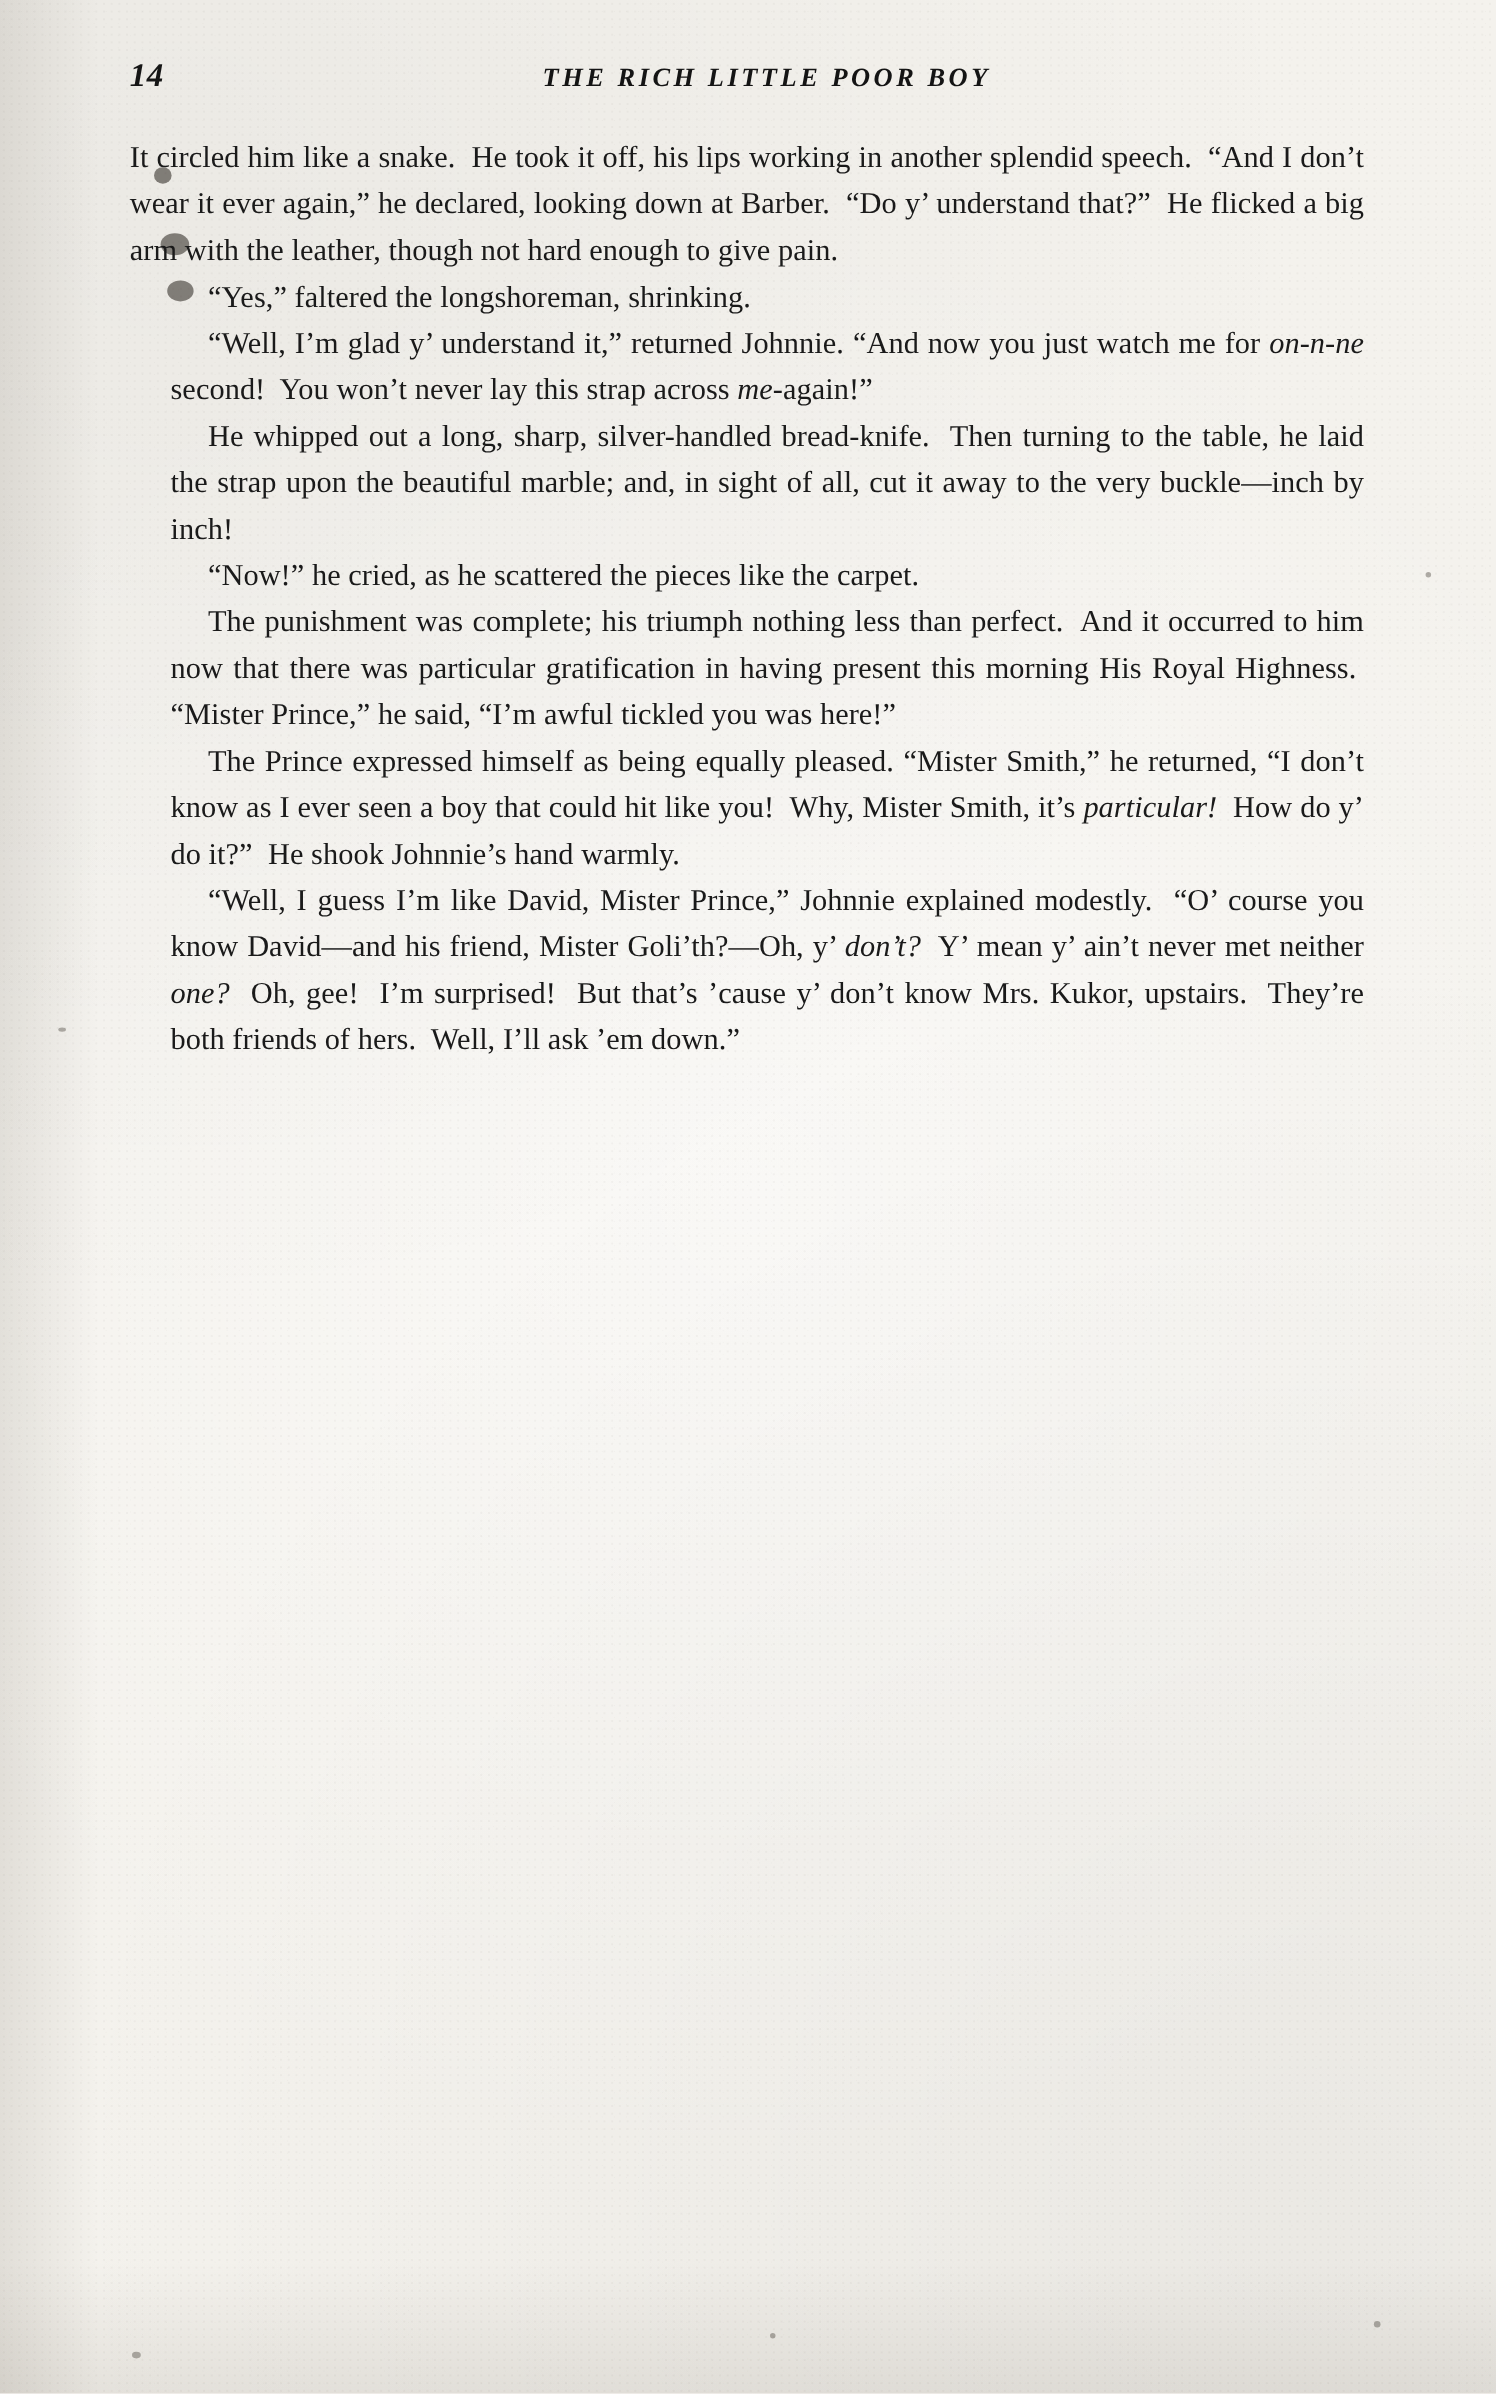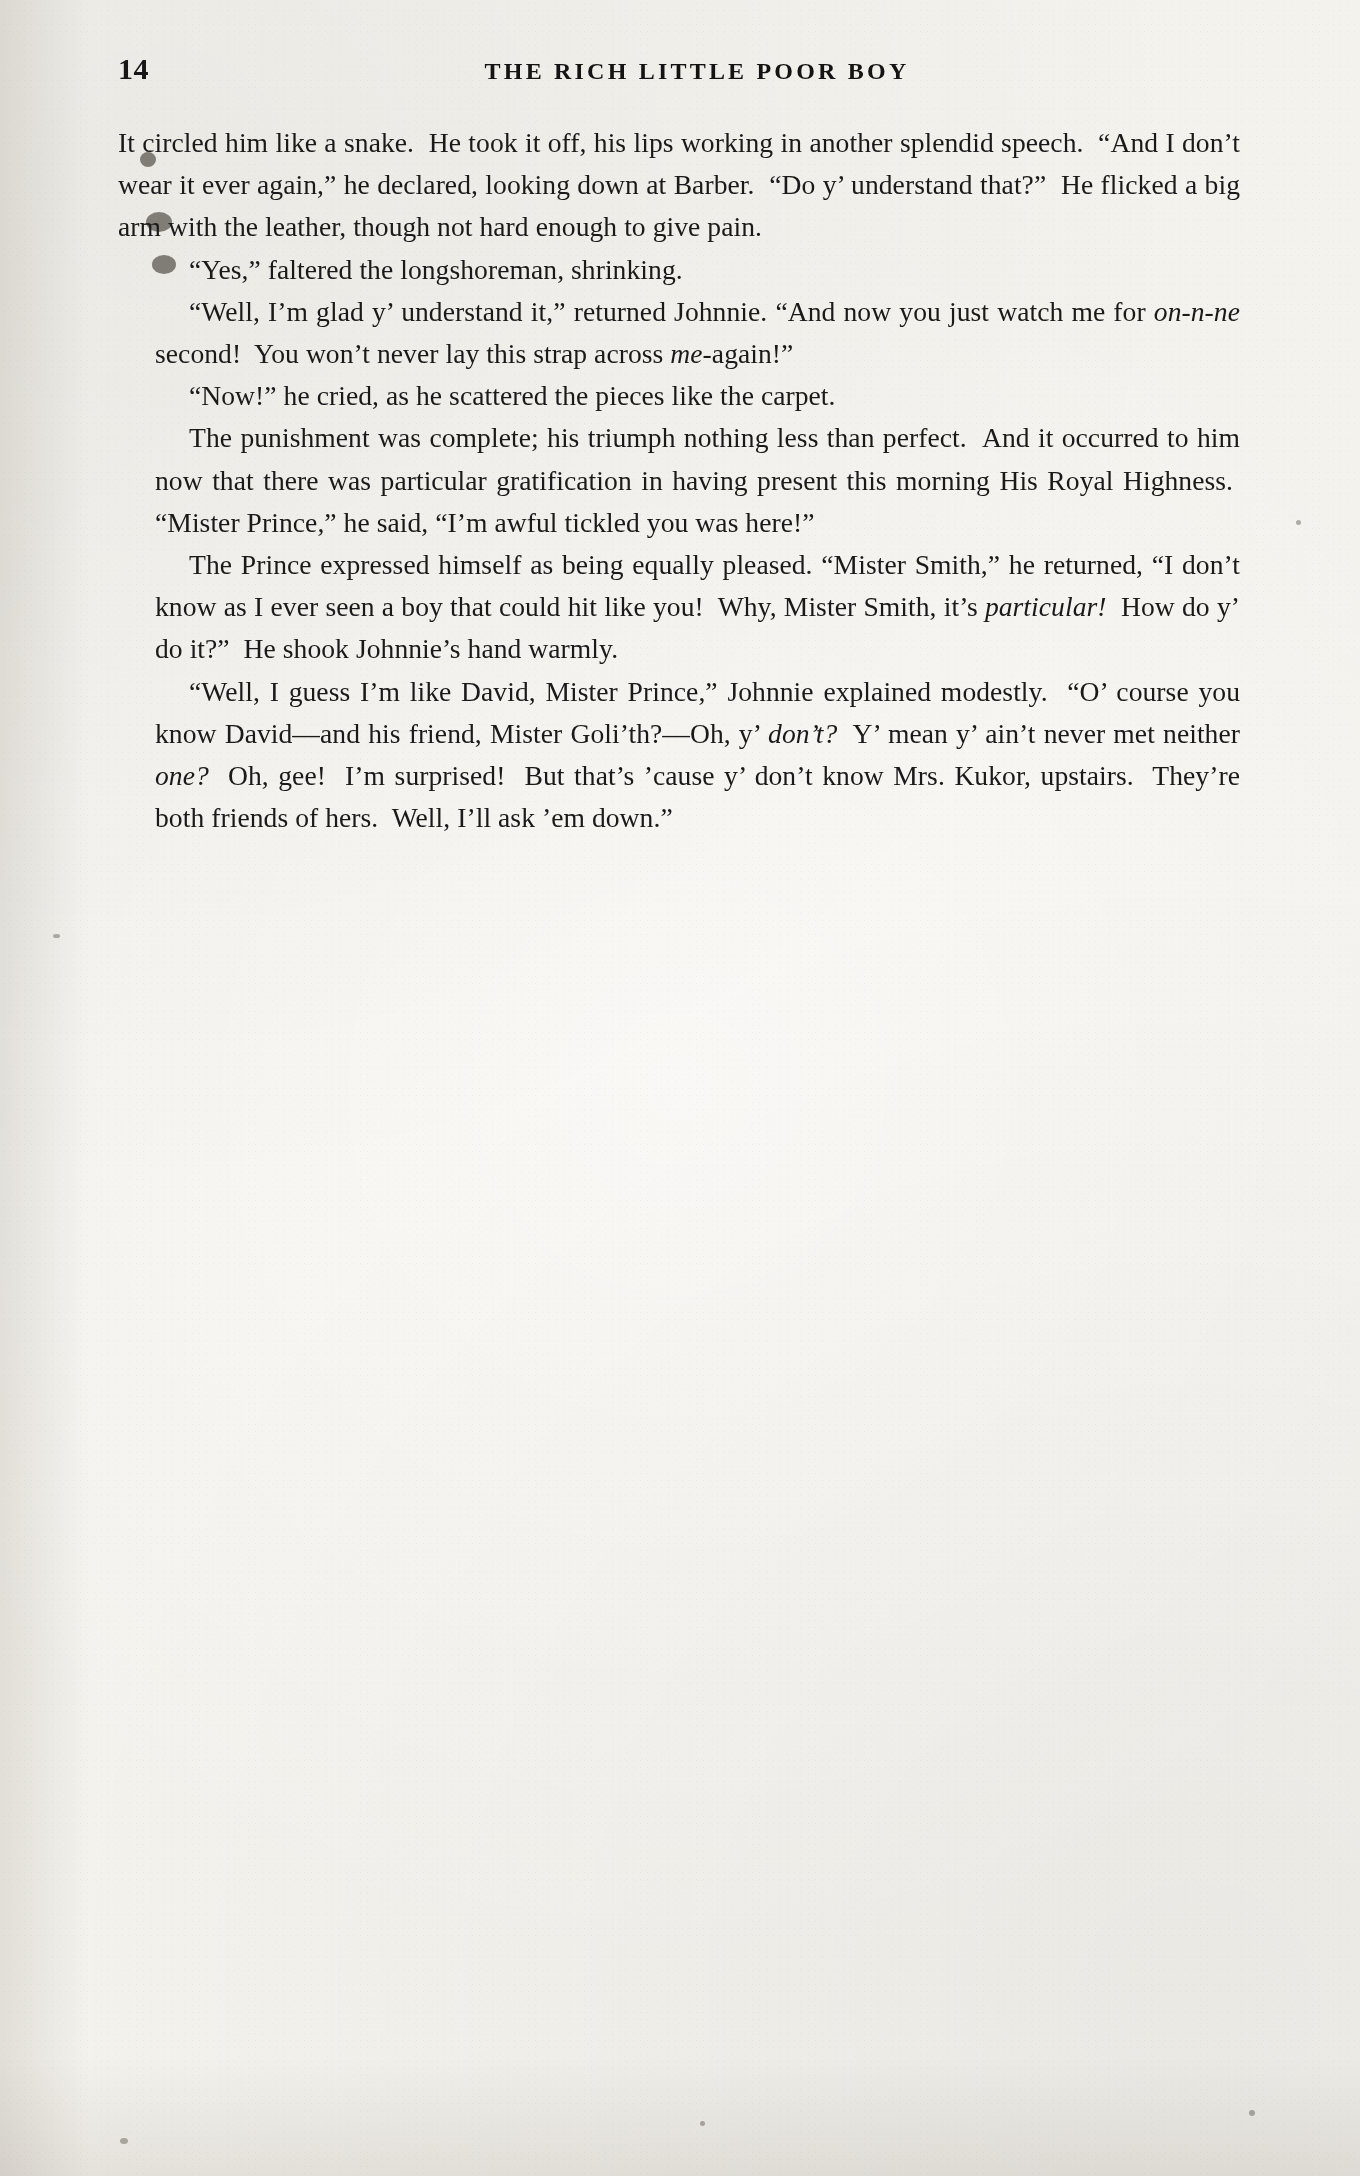--- a/index.html
+++ b/index.html
@@ -39,20 +39,21 @@
     position: absolute;
     left: 118px;
     top: 52px;
     width: 1122px;
   }
   .header {
     display: flex;
     align-items: baseline;
     gap: 52px;
     margin-bottom: 36px;
+    font-style: italic;
   }
   .folio {
     font-size: 30px;
     font-weight: bold;
     letter-spacing: 0.5px;
     color: #161616;
     width: 42px;
     text-align: left;
   }
   .running-head {
@@ -137,20 +138,21 @@
       <div class="running-head">THE RICH LITTLE POOR BOY</div>
     </div>
 
     <div class="body-text">
       <p class="noindent">It circled him like a snake.&nbsp; He took it off, his lips working in another splendid speech.&nbsp; “And I don’t wear it ever again,” he declared, looking down at Barber.&nbsp; “Do y’ understand that?”&nbsp; He flicked a big arm with the leather, though not hard enough to give pain.</p>
 
       <p class="indent">“Yes,” faltered the longshoreman, shrinking.</p>
 
       <p class="indent">“Well, I’m glad y’ understand it,” returned Johnnie. “And now you just watch me for <i>on-n-ne</i> second!&nbsp; You won’t never lay this strap across <i>me-</i>again!”</p>
 
+      <p class="indent">He whipped out a long, sharp, silver-handled bread-knife.&nbsp; Then turning to the table, he laid the strap upon the beautiful marble; and, in sight of all, cut it away to the very buckle—inch by inch!</p>
 
       <p class="indent">“Now!” he cried, as he scattered the pieces like the carpet.</p>
 
       <p class="indent">The punishment was complete; his triumph nothing less than perfect.&nbsp; And it occurred to him now that there was particular gratification in having present this morning His Royal Highness.&nbsp; “Mister Prince,” he said, “I’m awful tickled you was here!”</p>
 
       <p class="indent">The Prince expressed himself as being equally pleased. “Mister Smith,” he returned, “I don’t know as I ever seen a boy that could hit like you!&nbsp; Why, Mister Smith, it’s <i>particular!</i>&nbsp; How do y’ do it?”&nbsp; He shook Johnnie’s hand warmly.</p>
 
       <p class="indent">“Well, I guess I’m like David, Mister Prince,” Johnnie explained modestly.&nbsp; “O’ course you know David—and his friend, Mister Goli’th?—Oh, y’ <i>don’t?</i>&nbsp; Y’ mean y’ ain’t never met neither <i>one?</i>&nbsp; Oh, gee!&nbsp; I’m surprised!&nbsp; But that’s ’cause y’ don’t know Mrs. Kukor, upstairs.&nbsp; They’re both friends of hers.&nbsp; Well, I’ll ask ’em down.”</p>
 
     </div>

